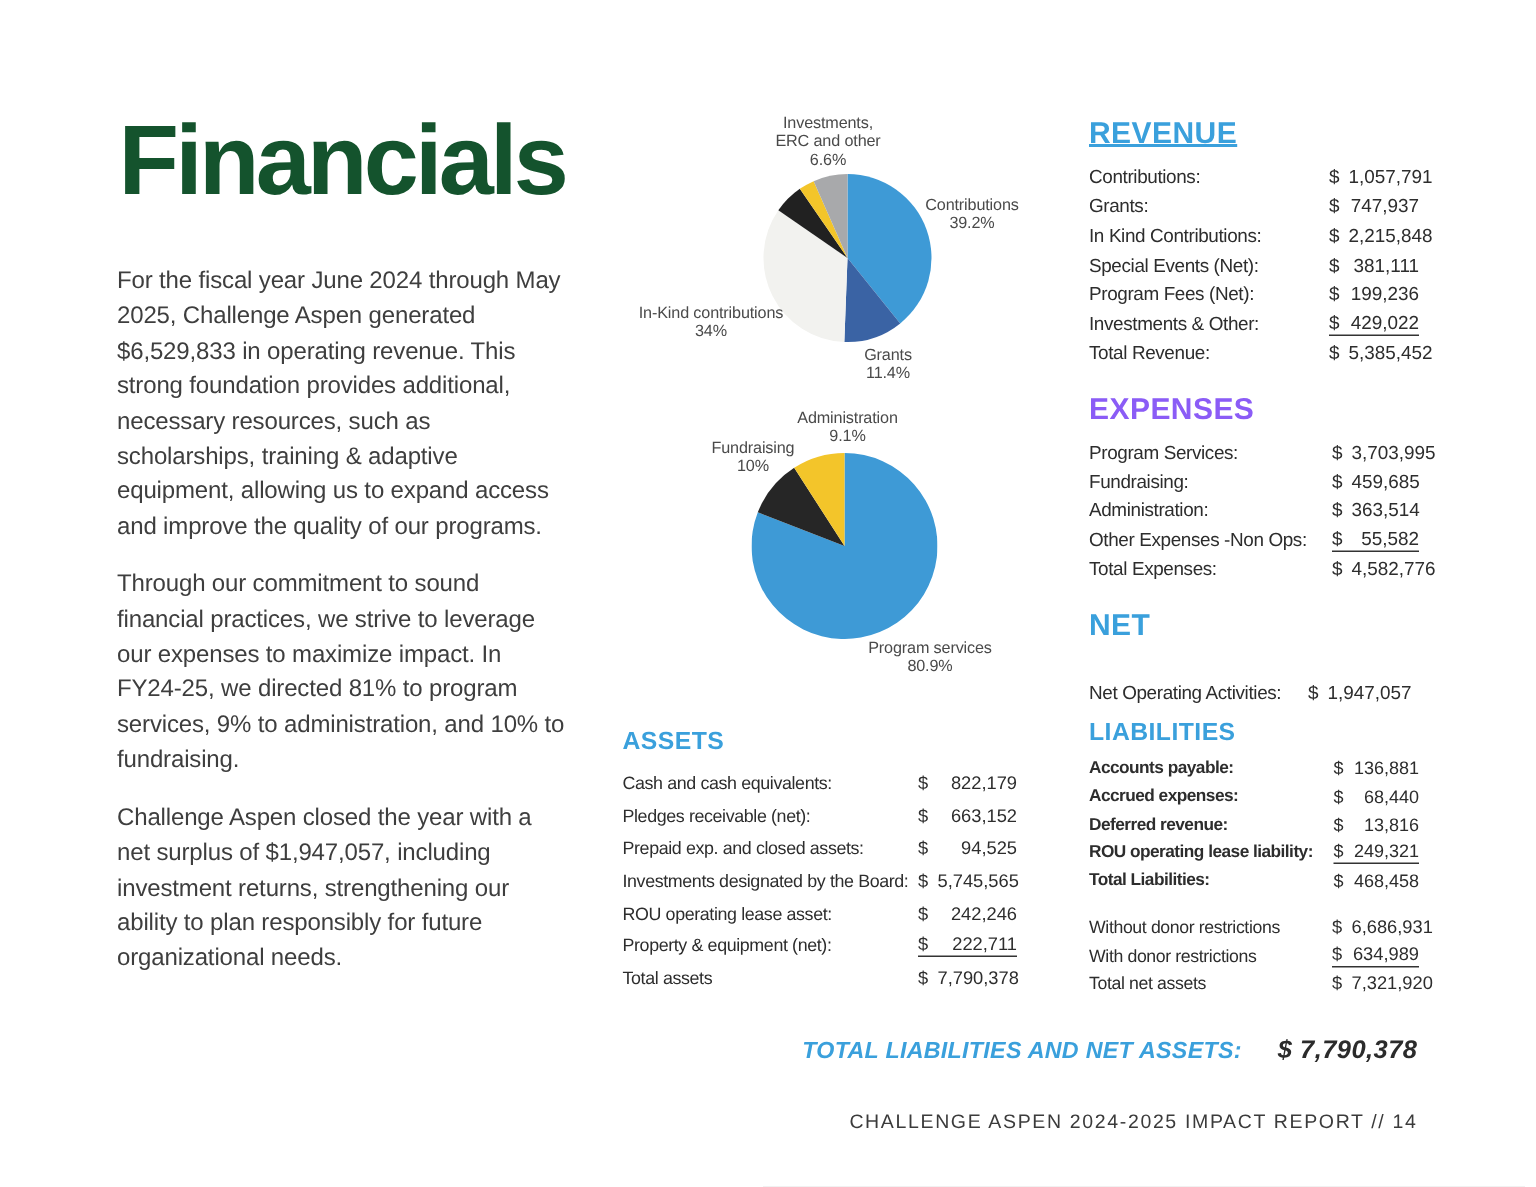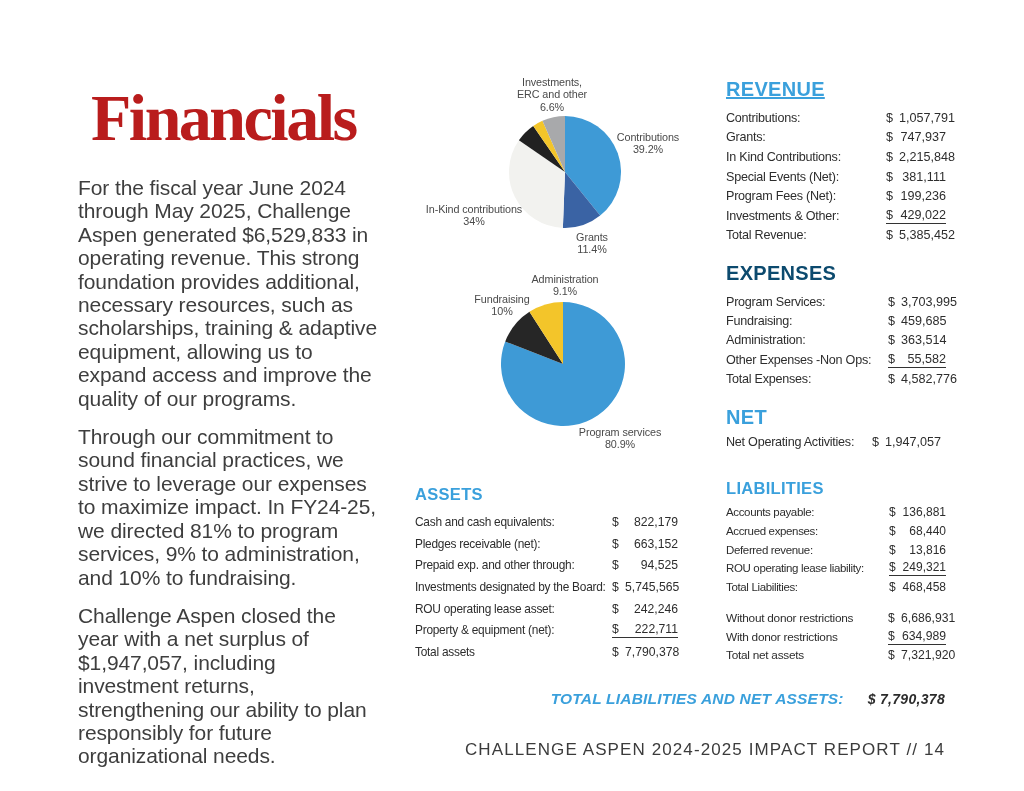--- a/index.html
+++ b/index.html
@@ -3,27 +3,27 @@
 <meta charset="utf-8">
 <style>
   * { box-sizing: border-box; }
   html,body { margin:0; padding:0; background:#e8e8e8; }
   .page {
     position:relative; width:1024px; height:791px; background:#ffffff;
     font-family:"Liberation Sans", sans-serif; overflow:hidden; margin:0 auto;
   }
   
   .page-title {
-    position:absolute; left:75px; top:64px; margin:16px;
-    font-size:66px; font-weight:800; letter-spacing:-2.5px; color:#b91c1c;font-family:Liberation Serif, serif;
+    position:absolute; left:75px; top:64px; margin:4px;
+    font-size:66px; font-weight:800; letter-spacing:-2.5px; color:#14532d;
   }
   
   .body-text {
     position:absolute; left:78px; top:176px; width:302px;
-    font-size:21px; line-height:23.4px; color:#3e3e3e; letter-spacing:-0.1px;
+    font-size:16px; line-height:23.4px; color:#3e3e3e; letter-spacing:-0.1px;
   }
   .body-text p { margin:0 0 15px 0; }
   
   .pie { position:absolute; }
   #pie-revenue  { left:505px; top:112px; width:120px; height:120px; }
   #pie-expenses { left:501px; top:302px; width:124px; height:124px; }
   .pie-label {
     position:absolute; text-align:center;
     font-size:10.8px; line-height:12.4px; color:#4a4a4a; letter-spacing:-0.1px;
   }
@@ -54,50 +54,50 @@
   #sec-revenue  .rows { margin-top:8px; }
   #sec-revenue  .row { height:19.6px; font-size:12.6px; }
   #sec-revenue  .money { width:60px; flex:0 0 60px; }
 
   #sec-expenses { left:726px; top:262px; width:220px; }
   #sec-expenses .rows { margin-top:8px; }
   #sec-expenses .row { height:19.3px; font-size:12.6px; }
   #sec-expenses .money { width:58px; flex:0 0 58px; }
 
   #sec-net      { left:726px; top:406px; width:208px; }
-  #sec-net .rows { margin-top:4px; }
+  #sec-net .rows { margin-top:24px; }
   #sec-net .row { height:19.3px; font-size:12.6px; }
   #sec-net .money { width:62px; flex:0 0 62px; }
 
   #sec-liabilities { left:726px; top:478px; width:220px; }
   #sec-liabilities .rows { margin-top:5px; }
   #sec-liabilities .row { height:18.7px; font-size:11.5px; }
-  #sec-liabilities .lbl { letter-spacing:-0.35px; }
+  #sec-liabilities .lbl { letter-spacing:-0.35px;font-weight:bold; }
   #sec-liabilities .money { width:57px; flex:0 0 57px; font-size:12px; }
 
   #sec-netassets { left:726px; top:606px; width:220px; }
   #sec-netassets .rows { margin-top:3px; }
   #sec-netassets .row { height:18.5px; font-size:11.8px; }
   #sec-netassets .money { width:58px; flex:0 0 58px; font-size:12.2px; }
 
   #sec-assets { left:415px; top:484px; width:263px; }
   #sec-assets .rows { margin-top:7px; }
   #sec-assets .row { height:21.7px; font-size:11.9px; }
   #sec-assets .money { width:66px; flex:0 0 66px; font-size:12.2px; }
 
   
   .total-line {
     position:absolute; top:690px; left:0; width:945px;
     display:flex; justify-content:flex-end; align-items:baseline; gap:24px;font-style:italic;
   }
   .total-label { font-size:15.5px; font-weight:bold; letter-spacing:0.2px; }
-  .total-value { font-size:14px; font-weight:bold; color:#2b2b2b; letter-spacing:0.3px; }
+  .total-value { font-size:17px; font-weight:bold; color:#2b2b2b; letter-spacing:0.3px; }
   .footer {
     position:absolute; top:740px; left:0; width:945px; text-align:right;
-    font-size:17px; letter-spacing:1.1px; color:#3b3b3b;
+    font-size:13px; letter-spacing:1.1px; color:#3b3b3b;
   }
 </style>
 </head>
 <body>
 
 <div class="page">
 
   <h1 class="page-title">Financials</h1>
 
   <div class="body-text">
@@ -199,21 +199,21 @@
           <span class="lbl">Total Revenue:</span>
           <span class="money">
             <span class="sign">$</span>
             <span class="amt">5,385,452</span>
           </span>
         </div>
       </div>
   </section>
 
   <section class="tbl" id="sec-expenses">
-    <h2 class="h-big accent" style="color: #0c4a6e;">EXPENSES</h2>
+    <h2 class="h-big accent" style="color: #8b5cf6;">EXPENSES</h2>
     <div class="rows">
         <div class="row">
           <span class="lbl">Program Services:</span>
           <span class="money">
             <span class="sign">$</span>
             <span class="amt">3,703,995</span>
           </span>
         </div>
         <div class="row">
           <span class="lbl">Fundraising:</span>
@@ -337,21 +337,21 @@
           </span>
         </div>
         <div class="row">
           <span class="lbl">Pledges receivable (net):</span>
           <span class="money">
             <span class="sign">$</span>
             <span class="amt">663,152</span>
           </span>
         </div>
         <div class="row">
-          <span class="lbl">Prepaid exp. and other through:</span>
+          <span class="lbl">Prepaid exp. and closed assets:</span>
           <span class="money">
             <span class="sign">$</span>
             <span class="amt">94,525</span>
           </span>
         </div>
         <div class="row">
           <span class="lbl">Investments designated by the Board:</span>
           <span class="money">
             <span class="sign">$</span>
             <span class="amt">5,745,565</span>

